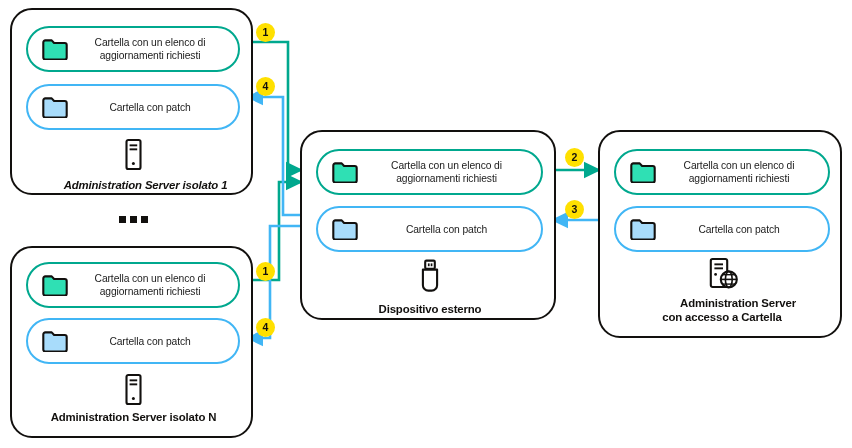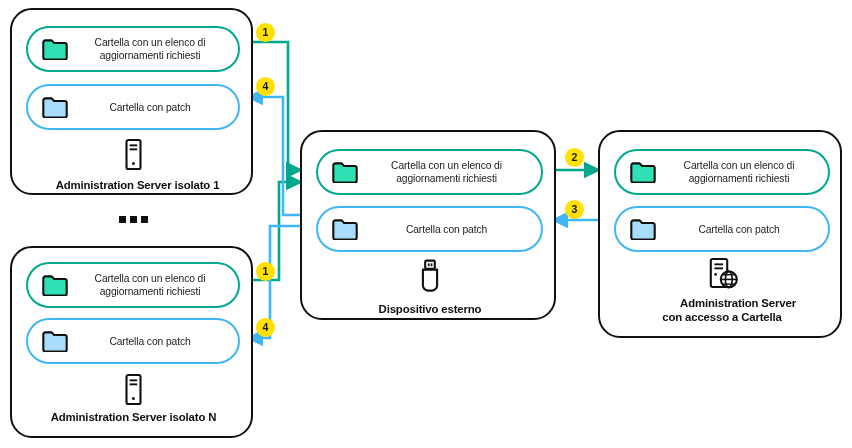--- a/index.html
+++ b/index.html
@@ -144,21 +144,21 @@
 
     <span class="dev-icon" style="left:104px; top:127px;">
       <svg viewBox="0 0 34 38" width="34" height="38">
         <rect x="10.5" y="3" width="14" height="29" rx="1.8" fill="#fff" stroke="#12100e" stroke-width="2.1"></rect>
         <rect x="13.6" y="7.4" width="7.6" height="1.9" fill="#12100e"></rect>
         <rect x="13.6" y="11.4" width="7.6" height="1.9" fill="#12100e"></rect>
         <circle cx="17.4" cy="26.4" r="1.5" fill="#12100e"></circle>
       </svg>
     </span>
 
-    <span class="caption" style="left:4px; top:168px; width:243px;">Administration Server isolato 1</span>
+    <span class="caption" style="left:12px; top:168px; width:243px;font-style:italic;">Administration Server isolato 1</span>
   </div>
 
   <div class="ellipsis" style="left:119px; top:216px;">
     <i></i>
     <i></i>
     <i></i>
   </div>
 
   <div class="panel" style="left:10px; top:246px; width:243px; height:192px;">
     <div class="row teal" style="left:14px; top:14px; width:214px; height:46px;">

